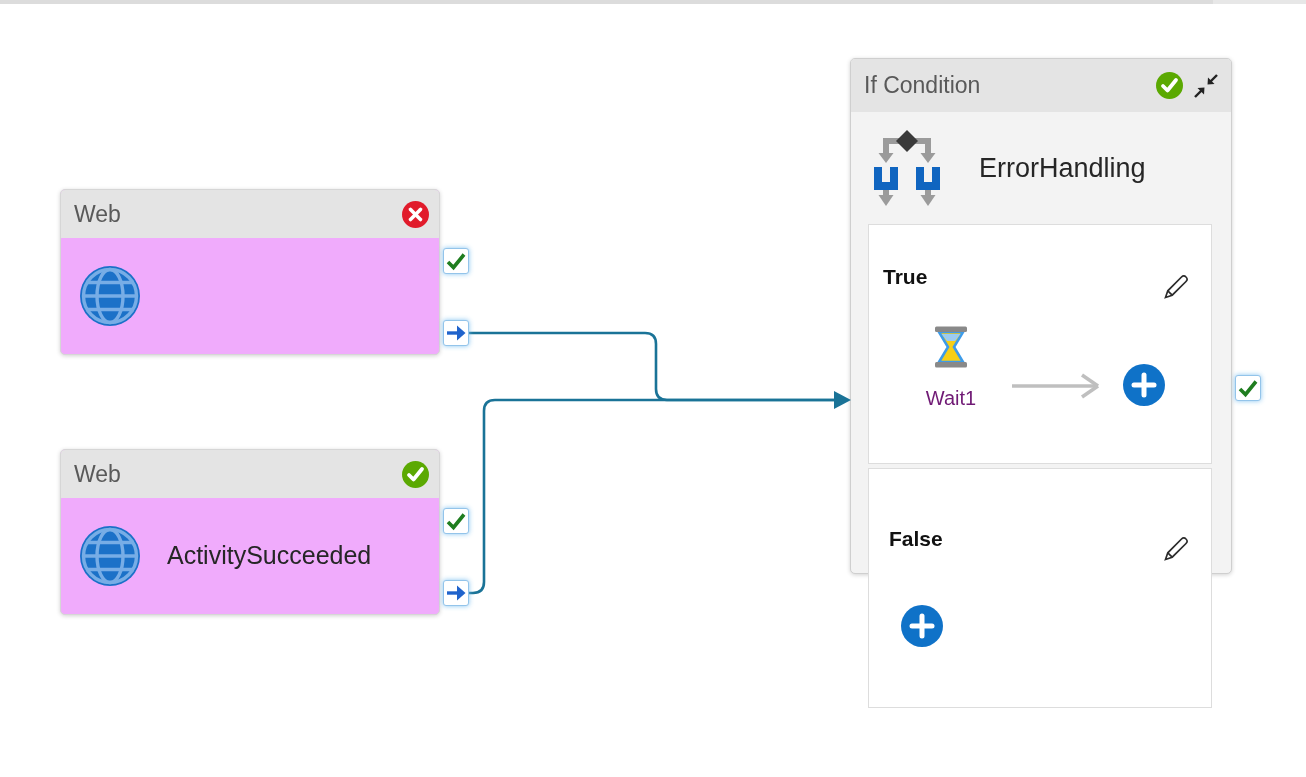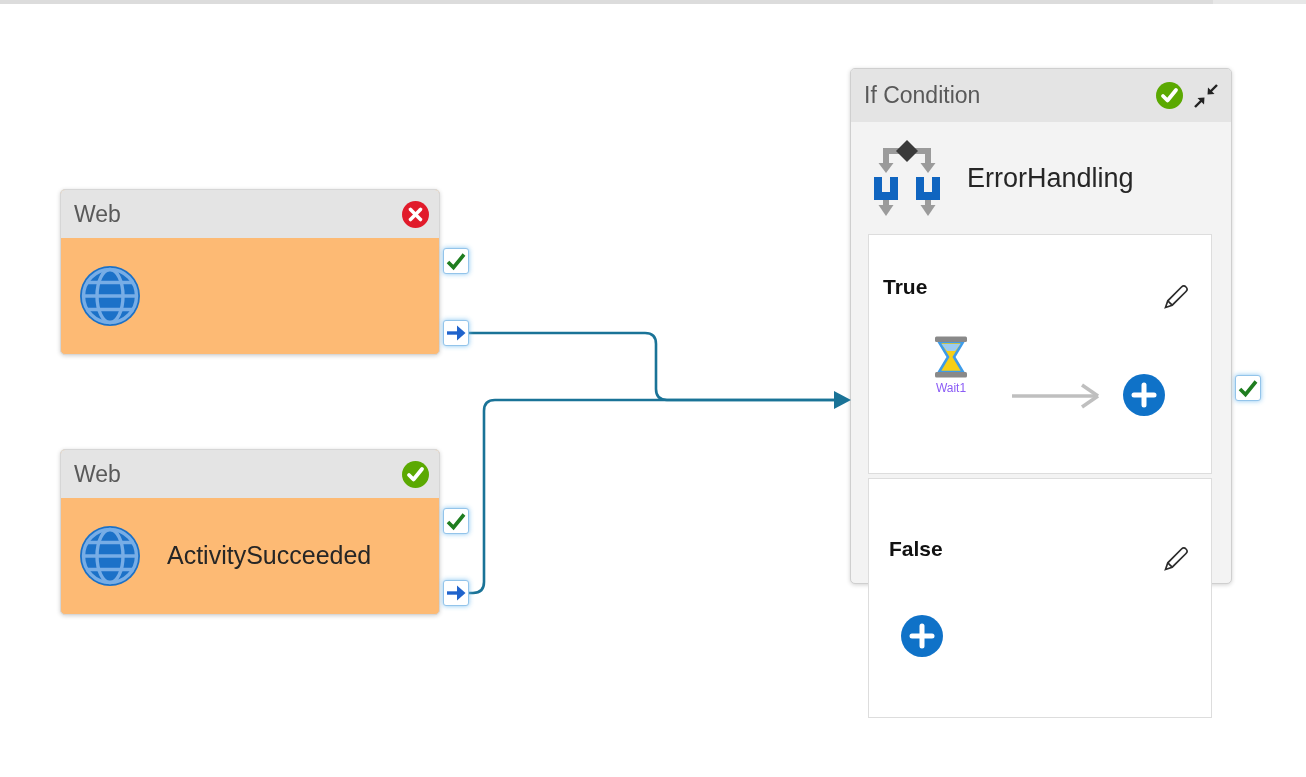--- a/index.html
+++ b/index.html
@@ -7,65 +7,65 @@
     width:1306px;height:777px;position:relative;overflow:hidden;
     background:#ffffff;
     font-family:"Liberation Sans","DejaVu Sans",sans-serif;
     -webkit-font-smoothing:antialiased;
   }
   .top-bar{position:absolute;left:0;top:0;width:1306px;height:4px;background:#e7e7e7;}
   .top-bar-inner{position:absolute;left:0;top:0;width:1213px;height:4px;background:#dcdcdc;}
 
   
   .node{
-    position:absolute;background:#fdba74;
+    position:absolute;background:#f0abfc;
     border:1px solid #d6d6d6;border-radius:5px;
     box-shadow:0 1px 4px rgba(0,0,0,.18);
     z-index:2;
   }
   .node-header{
     height:48px;background:#e4e4e4;border-radius:4px 4px 0 0;
     display:flex;align-items:center;padding:0 10px 0 13px;
     font-size:23px;color:#595959;
   }
   .node-header .hdr-label{flex:0 0 auto;}
   .hdr-right{margin-left:auto;display:flex;align-items:center;gap:10px;}
   .badge{width:27px;height:27px;border-radius:50%;display:flex;align-items:center;justify-content:center;flex:0 0 auto;}
   .badge.green{background:#5ba902;}
   .badge.red{background:#e11b2b;}
   .node-body{display:flex;align-items:center;padding:0 0 0 17px;height:115px;}
   .node-body .name{font-size:25px;color:#262626;margin-left:25px;}
 
   
   .ifc{
-    position:absolute;left:850px;top:68px;width:382px;height:516px;
+    position:absolute;left:850px;top:58px;width:382px;height:516px;
     background:#f3f3f3;border:1px solid #cfcfcf;border-radius:5px;
     box-shadow:0 1px 4px rgba(0,0,0,.18);z-index:2;box-sizing:border-box;
   }
   .ifc-header{
     height:53px;background:#e4e4e4;border-radius:4px 4px 0 0;
     display:flex;align-items:center;padding:0 12px 0 13px;
     font-size:23px;color:#595959;
   }
-  .ifc-title-row{height:112px;display:flex;align-items:center;padding-left:18px;}
+  .ifc-title-row{height:112px;display:flex;align-items:center;padding-left:18px;gap:12px;}
   .ifc-title-row .name{font-size:27px;color:#262626;margin-left:22px;}
   .branch-panel{
     position:absolute;left:17px;width:344px;height:240px;
     background:#ffffff;border:1px solid #ddd;box-sizing:border-box;
   }
   .branch-panel.true-panel{top:165px;}
   .branch-panel.false-panel{top:409px;}
   .branch-label{position:absolute;left:14px;font-size:21px;font-weight:bold;color:#111;}
   .edit-btn{position:absolute;right:20px;width:30px;height:30px;cursor:pointer;}
   .plus-btn{
     position:absolute;width:42px;height:42px;border-radius:50%;
     background:#0f72c8;display:flex;align-items:center;justify-content:center;cursor:pointer;
   }
   .wait-node{position:absolute;left:44px;top:101px;width:76px;text-align:center;cursor:pointer;}
-  .wait-node .wait-label{font-size:12px;color:#8b5cf6;margin-top:3px;} 
+  .wait-node .wait-label{font-size:20px;color:#701a75;margin-top:19px;} 
 
   
   .port{
     position:absolute;width:26px;height:26px;background:#fff;
     border:1px solid #93c4ea;border-radius:3px;
     box-shadow:0 0 5px rgba(120,190,240,.9);
     display:flex;align-items:center;justify-content:center;
     z-index:4;cursor:pointer;box-sizing:border-box;
   }
 

